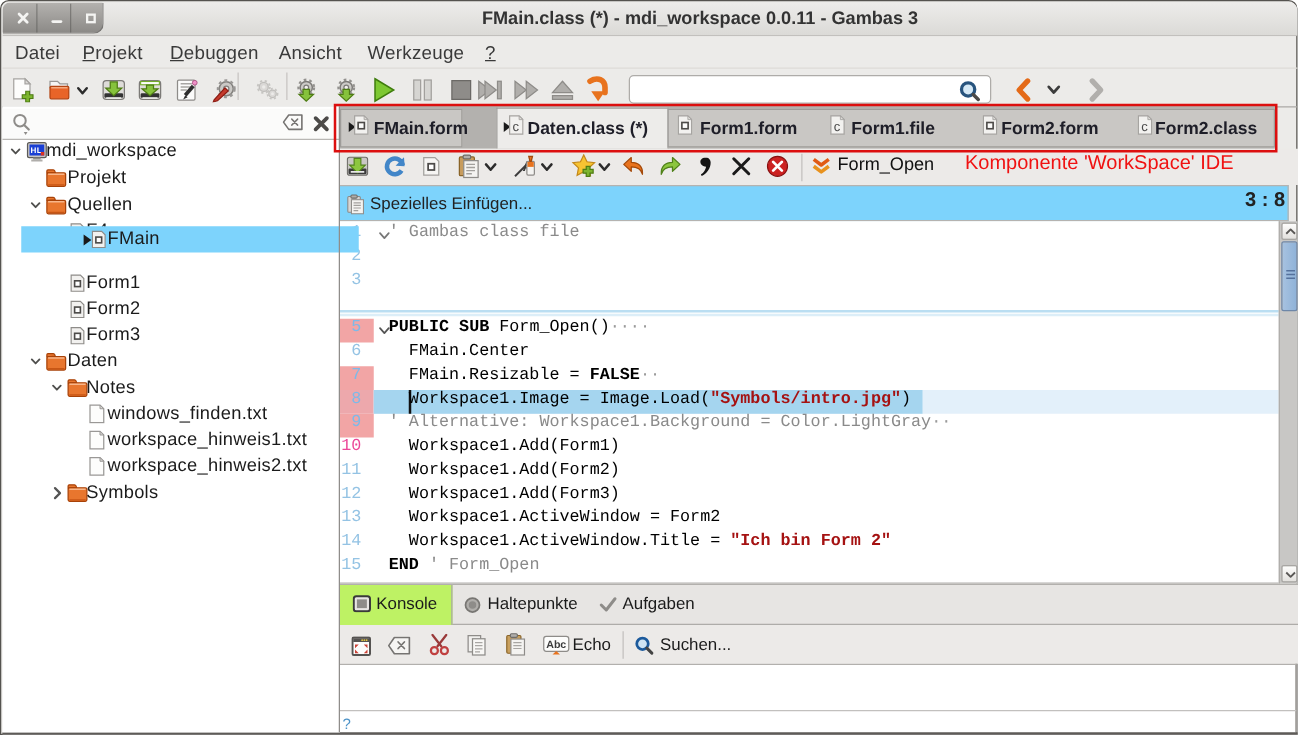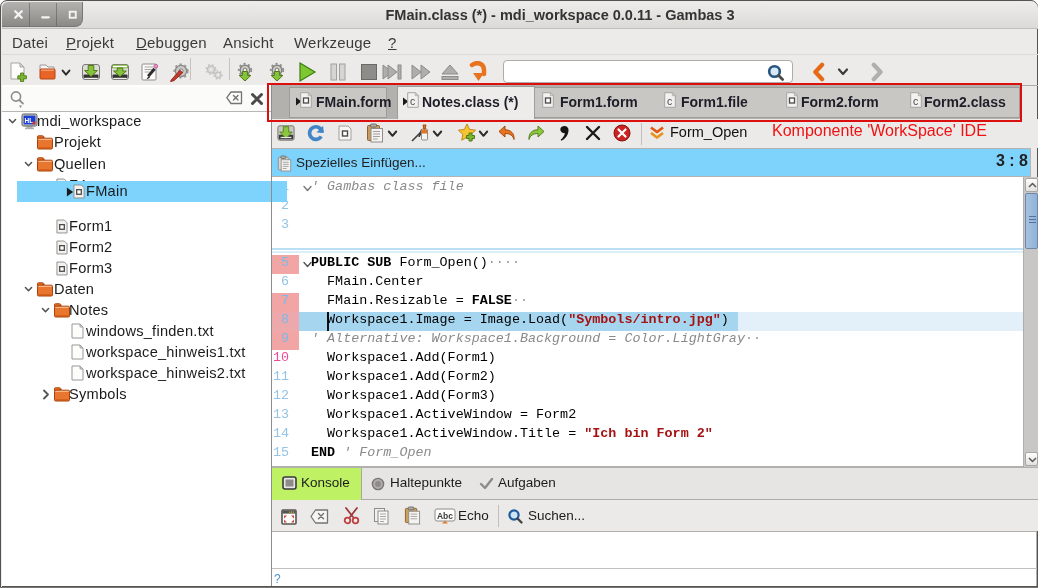--- a/index.html
+++ b/index.html
@@ -29,21 +29,21 @@
   .tab{top:2px;height:31px;background:#c9c7c4;border:1px solid #9e9c99;box-sizing:border-box;}
   .tab .tlbl{position:absolute;top:6px;font-size:14px;font-weight:bold;color:#1e1e28;}
   #etoolbar{left:267px;top:118px;width:771px;height:29px;background:#eceae8;}
   #spezbar{left:267px;top:147px;width:763px;height:29px;background:#7dd3fc;border:1px solid #b5b3b0;box-sizing:border-box;}
   
   #editor{left:271px;top:176px;width:751px;height:290px;background:#fff;border-bottom:1px solid #b2b0ad;box-sizing:border-box;font-family:"Liberation Mono",monospace;font-size:13.4px;}
   .crow{position:absolute;left:0;width:751px;height:19px;white-space:pre;}
   .gut{position:absolute;left:0;top:0;width:27px;height:19px;text-align:right;color:#94c3e4;box-sizing:border-box;padding-right:10px;}
   .gutmod{background:#f2a5a5;color:#7db9e8;}
   .code{position:absolute;left:39px;top:0;color:#000;}
-  .cmt{color:#8a8a8a;font-style:italic;}
+  .cmt{color:#8a8a8a;}
   .kw{font-weight:bold;color:#000;}
   .dt{color:#e07818;font-weight:bold;}
   .str{color:#a51212;font-weight:bold;}
   .ws{color:#9a9a9a;}
   #scrollv{left:1022px;top:176px;width:15px;height:290px;background:#c8c7c5;border-left:1px solid #b0aeab;box-sizing:border-box;}
   
   #ctabs{left:267px;top:466px;width:771px;height:33px;background:#e7e5e3;border-top:1px solid #b2b0ad;border-bottom:1px solid #aeaca9;box-sizing:border-box;}
   #ctoolbar{left:267px;top:499px;width:771px;height:31px;background:#eceae8;}
   #conarea{left:267px;top:530px;width:769px;height:55px;background:#fff;border-top:1px solid #b2b0ad;border-right:1px solid #b2b0ad;box-sizing:border-box;}
   #bottomstrip{left:1px;top:585px;width:1036px;height:2px;background:#787674;border-top:1px solid #55534f;}
@@ -193,41 +193,41 @@
         <path d="M14 3 L6.5 11 L14 19" fill="none" stroke="#e46a18" stroke-width="4.6" stroke-linecap="round" stroke-linejoin="round"></path>
       </svg>
     <svg class="icon" style="left:834px;top:13px" width="14" height="10" viewBox="0 0 14 10">
         <path d="M3 2.5 L7 7 L11 2.5" fill="none" stroke="#3c3c3c" stroke-width="2.2" stroke-linecap="round" stroke-linejoin="round"></path>
       </svg>
     <svg class="icon" style="left:865px;top:8px" width="19" height="20" viewBox="0 0 20 22">
         <path d="M7 3 L14.5 11 L7 19" fill="none" stroke="#b1afac" stroke-width="4.6" stroke-linecap="round" stroke-linejoin="round"></path>
       </svg>
   </div>
   <div id="tabbar" class="abs">
-    <div class="tab abs" style="left:21px;width:98px;">
+    <div class="tab abs" style="left:4px;width:98px;">
       <svg class="icon" style="left:5px;top:9px" width="7" height="9" viewBox="0 0 7 9">
           <path d="M1 .5 L6.3 4.5 L1 8.5 z" fill="#1a1a1a"></path>
         </svg>
       <svg class="icon" style="left:10px;top:4px" width="12" height="16" viewBox="0 0 12 16">
           <path d="M.7 .7 h7.6 l3 3 v11.6 h-10.6 z" fill="#f2f1ef" stroke="#a6a4a1"></path>
           <path d="M8.3 .7 l3 3 h-3 z" fill="#dddbd8" stroke="#a6a4a1" stroke-width=".7"></path>
           <rect x="3.5" y="6" width="5" height="5" fill="#fcfcfb" stroke="#4c4a48" stroke-width="1.3"></rect>
         </svg>
       <span class="tlbl" style="left:26px">FMain.form</span>
     </div>
     <div class="tab abs" style="left:129px;top:1px;width:138px;height:33px;background:#edecea;border-bottom:none;">
       <svg class="icon" style="left:4px;top:10px" width="7" height="9" viewBox="0 0 7 9">
           <path d="M1 .5 L6.3 4.5 L1 8.5 z" fill="#1a1a1a"></path>
         </svg>
       <svg class="icon" style="left:9px;top:5px" width="12" height="16" viewBox="0 0 12 16">
           <path d="M.7 .7 h7.6 l3 3 v11.6 h-10.6 z" fill="#f2f1ef" stroke="#a6a4a1"></path>
           <path d="M8.3 .7 l3 3 h-3 z" fill="#dddbd8" stroke="#a6a4a1" stroke-width=".7"></path>
           <text x="5.7" y="12.5" font-family="Liberation Sans" font-size="10.5" fill="#4a4a4a" text-anchor="middle">c</text>
         </svg>
-      <span class="tlbl" style="left:24px;top:7px">Notes.class (*)</span>
+      <span class="tlbl" style="left:24px;top:7px">Daten.class (*)</span>
     </div>
     <div class="tab abs" style="left:266px;width:486px;">
       <svg class="icon" style="left:7px;top:4px" width="12" height="16" viewBox="0 0 12 16">
           <path d="M.7 .7 h7.6 l3 3 v11.6 h-10.6 z" fill="#f2f1ef" stroke="#a6a4a1"></path>
           <path d="M8.3 .7 l3 3 h-3 z" fill="#dddbd8" stroke="#a6a4a1" stroke-width=".7"></path>
           <rect x="3.5" y="6" width="5" height="5" fill="#fcfcfb" stroke="#4c4a48" stroke-width="1.3"></rect>
         </svg>
       <span class="tlbl" style="left:25px">Form1.form</span>
       <svg class="icon" style="left:129px;top:4px" width="12" height="16" viewBox="0 0 12 16">
           <path d="M.7 .7 h7.6 l3 3 v11.6 h-10.6 z" fill="#f2f1ef" stroke="#a6a4a1"></path>

